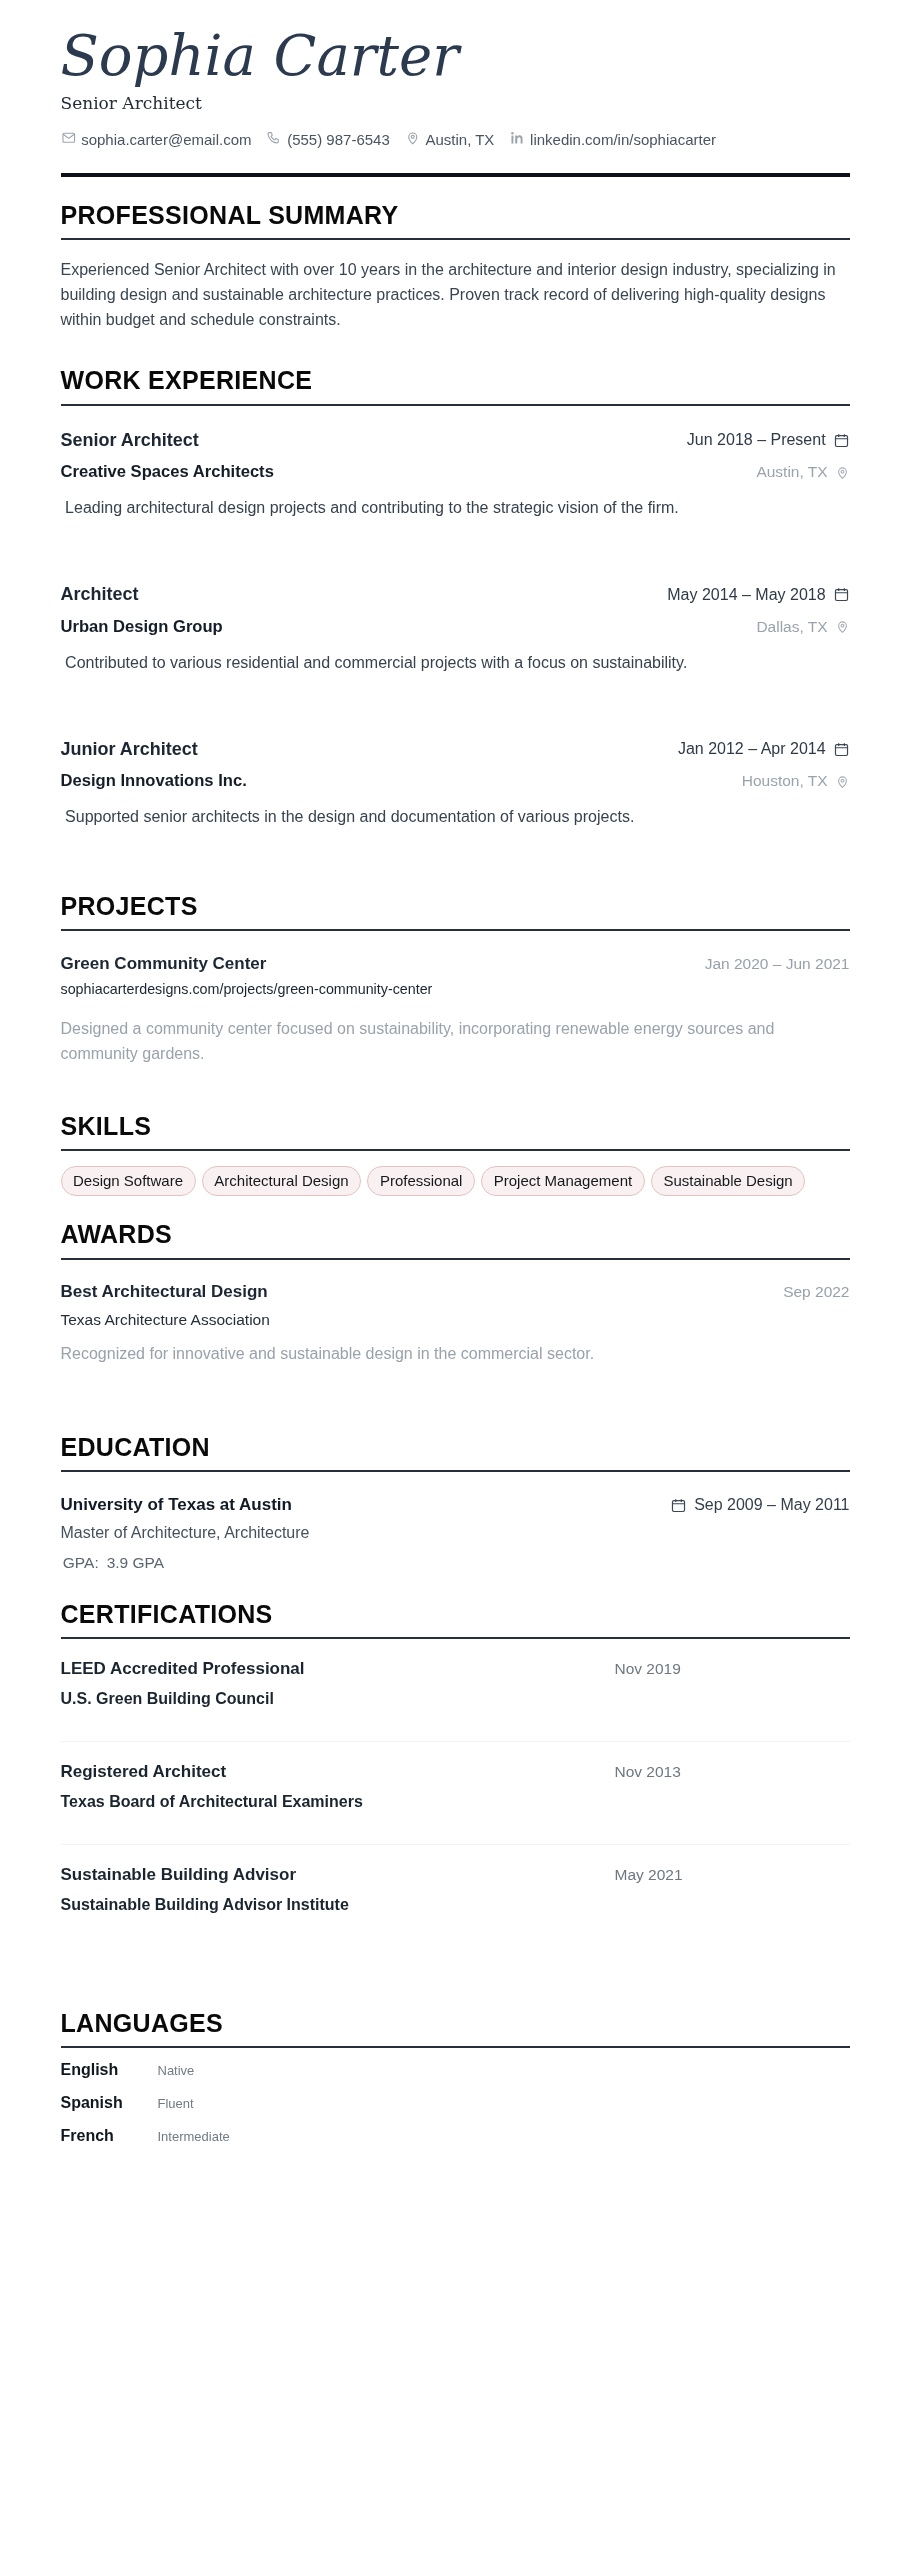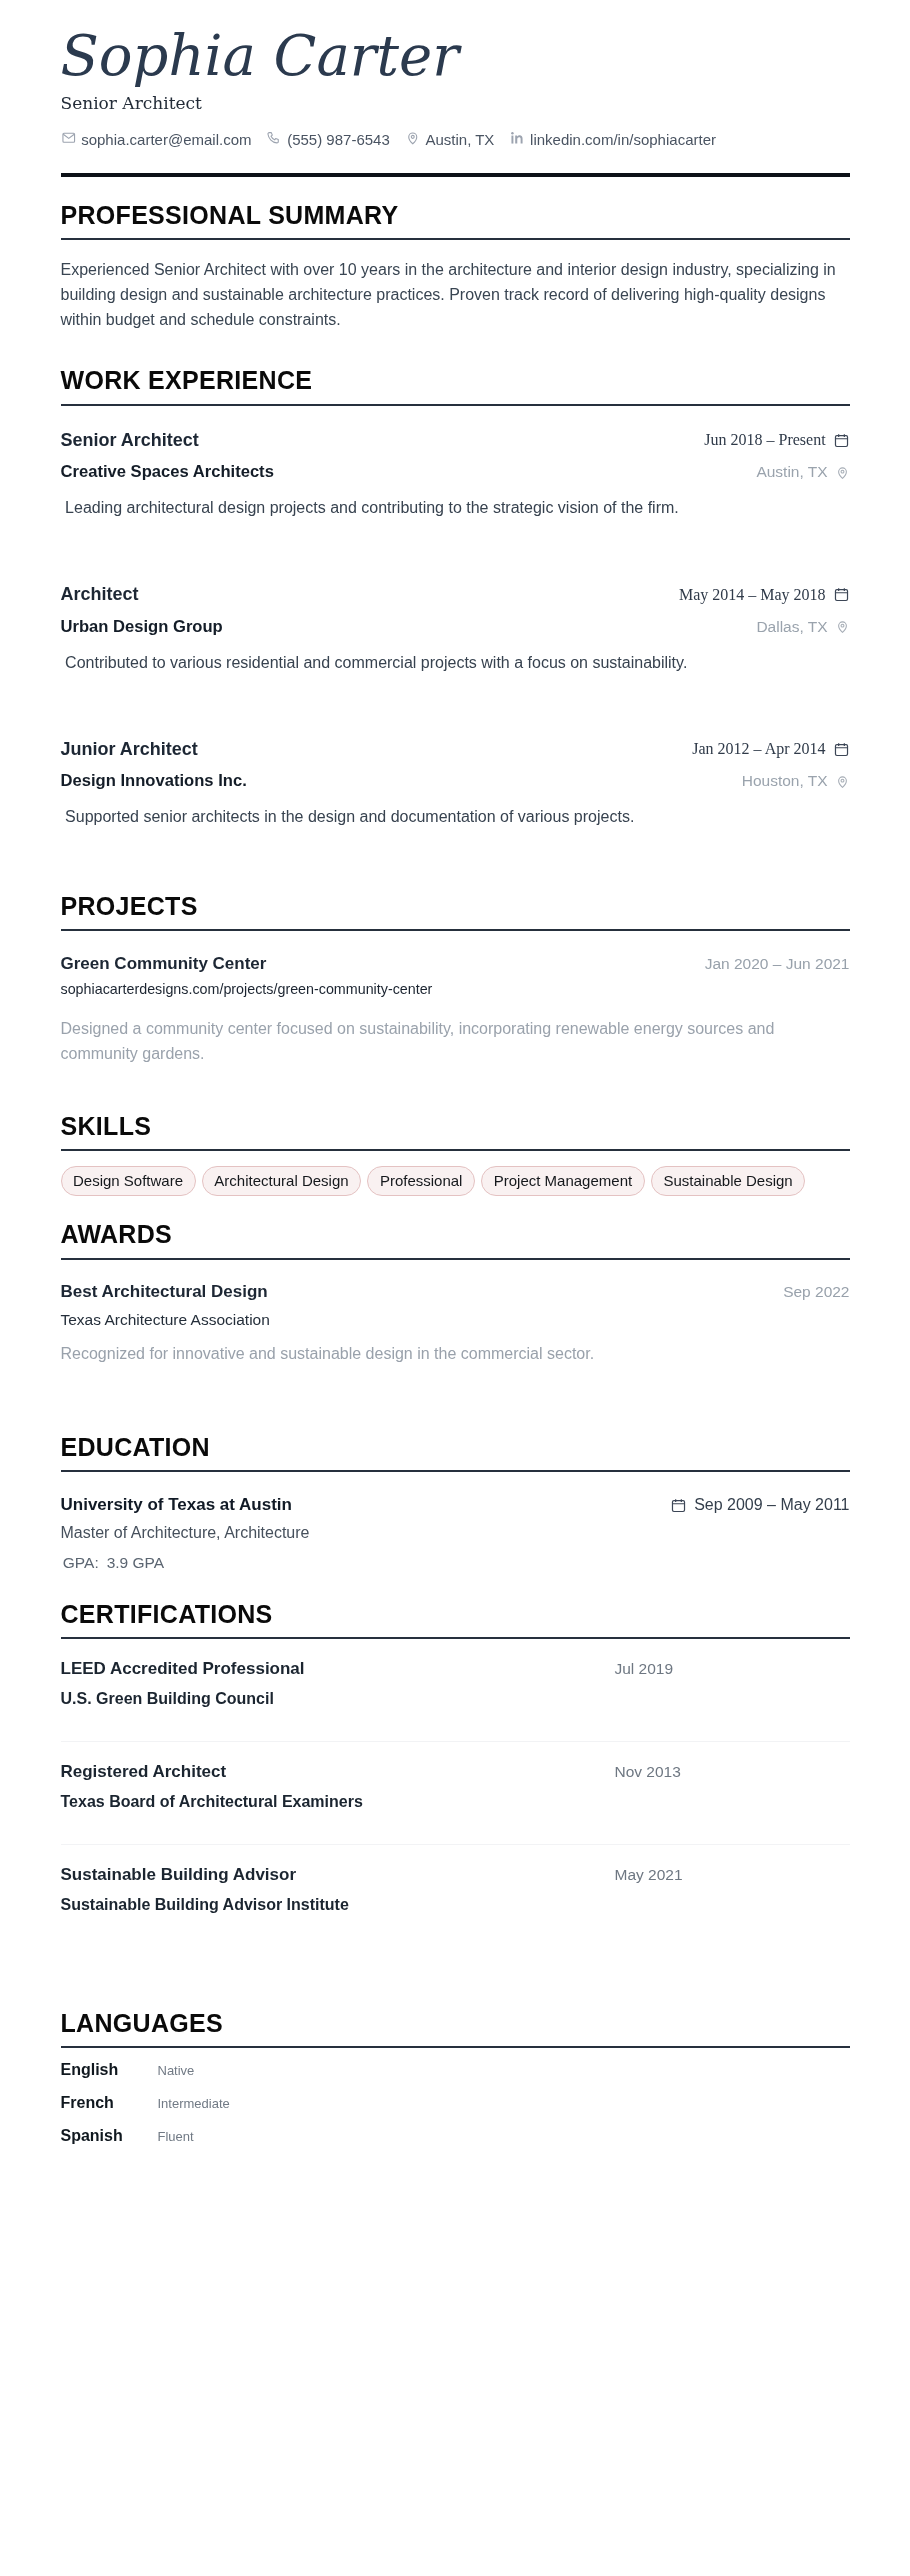--- a/index.html
+++ b/index.html
@@ -36,21 +36,21 @@
 
   .summary-text { margin-top:17px; font-size:16px; line-height:25px; color:#394552;
     hyphens:auto; -webkit-hyphens:auto; }
 
   
   .xp { margin-top:24px; }
   .xp + .xp { margin-top:67px; }
   .row { display:flex; justify-content:space-between; align-items:center; }
   .xp-title { font-size:18px; font-weight:700; color:#1d2734; }
   .right-meta { display:flex; align-items:center; gap:6.9px; }
-  .xp-date { font-size:16px; color:#2f3a49;font-family:Liberation Serif, serif; }
+  .xp-date { font-size:16px; color:#2f3a49; }
   .cal-icon svg { width:17px; height:17px; color:#3c4656; display:block; }
   .xp-co-row { margin-top:11.5px; }
   .xp-co { font-size:16.6px; font-weight:700; color:#141d28; }
   .xp-loc { font-size:15.5px; color:#9aa3ad; }
   .pin-icon svg { width:15px; height:15px; color:#a6adb6; display:block; }
   .xp-desc { margin-top:17px; padding-left:4.6px; font-size:16px; color:#37424f; }
 
   
   .prj { margin-top:23px; }
   .prj-name { font-size:17px; font-weight:700; color:#1d2734; }
@@ -297,21 +297,21 @@
     </div>
   </section>
 
   <section class="mt-certs">
     <h2>CERTIFICATIONS</h2>
     <hr class="sec-rule">
 
     <div class="cert">
       <div class="cert-name">LEED Accredited Professional</div>
       <div class="cert-issuer">U.S. Green Building Council</div>
-      <div class="cert-date">Jul 2019</div>
+      <div class="cert-date">Nov 2019</div>
     </div>
     <div class="cert">
       <div class="cert-name">Registered Architect</div>
       <div class="cert-issuer">Texas Board of Architectural Examiners</div>
       <div class="cert-date">Nov 2013</div>
     </div>
     <div class="cert">
       <div class="cert-name">Sustainable Building Advisor</div>
       <div class="cert-issuer">Sustainable Building Advisor Institute</div>
       <div class="cert-date">May 2021</div>
@@ -321,24 +321,24 @@
   <section class="mt-langs">
     <h2>LANGUAGES</h2>
     <hr class="sec-rule">
 
     <div class="langs">
       <div class="lang-row">
         <span class="lang-name">English</span>
         <span class="lang-level">Native</span>
       </div>
       <div class="lang-row">
+        <span class="lang-name">Spanish</span>
+        <span class="lang-level">Fluent</span>
+      </div>
+      <div class="lang-row">
         <span class="lang-name">French</span>
         <span class="lang-level">Intermediate</span>
       </div>
-      <div class="lang-row">
-        <span class="lang-name">Spanish</span>
-        <span class="lang-level">Fluent</span>
-      </div>
     </div>
   </section>
 
 </div>
 
 
 </body></html>

